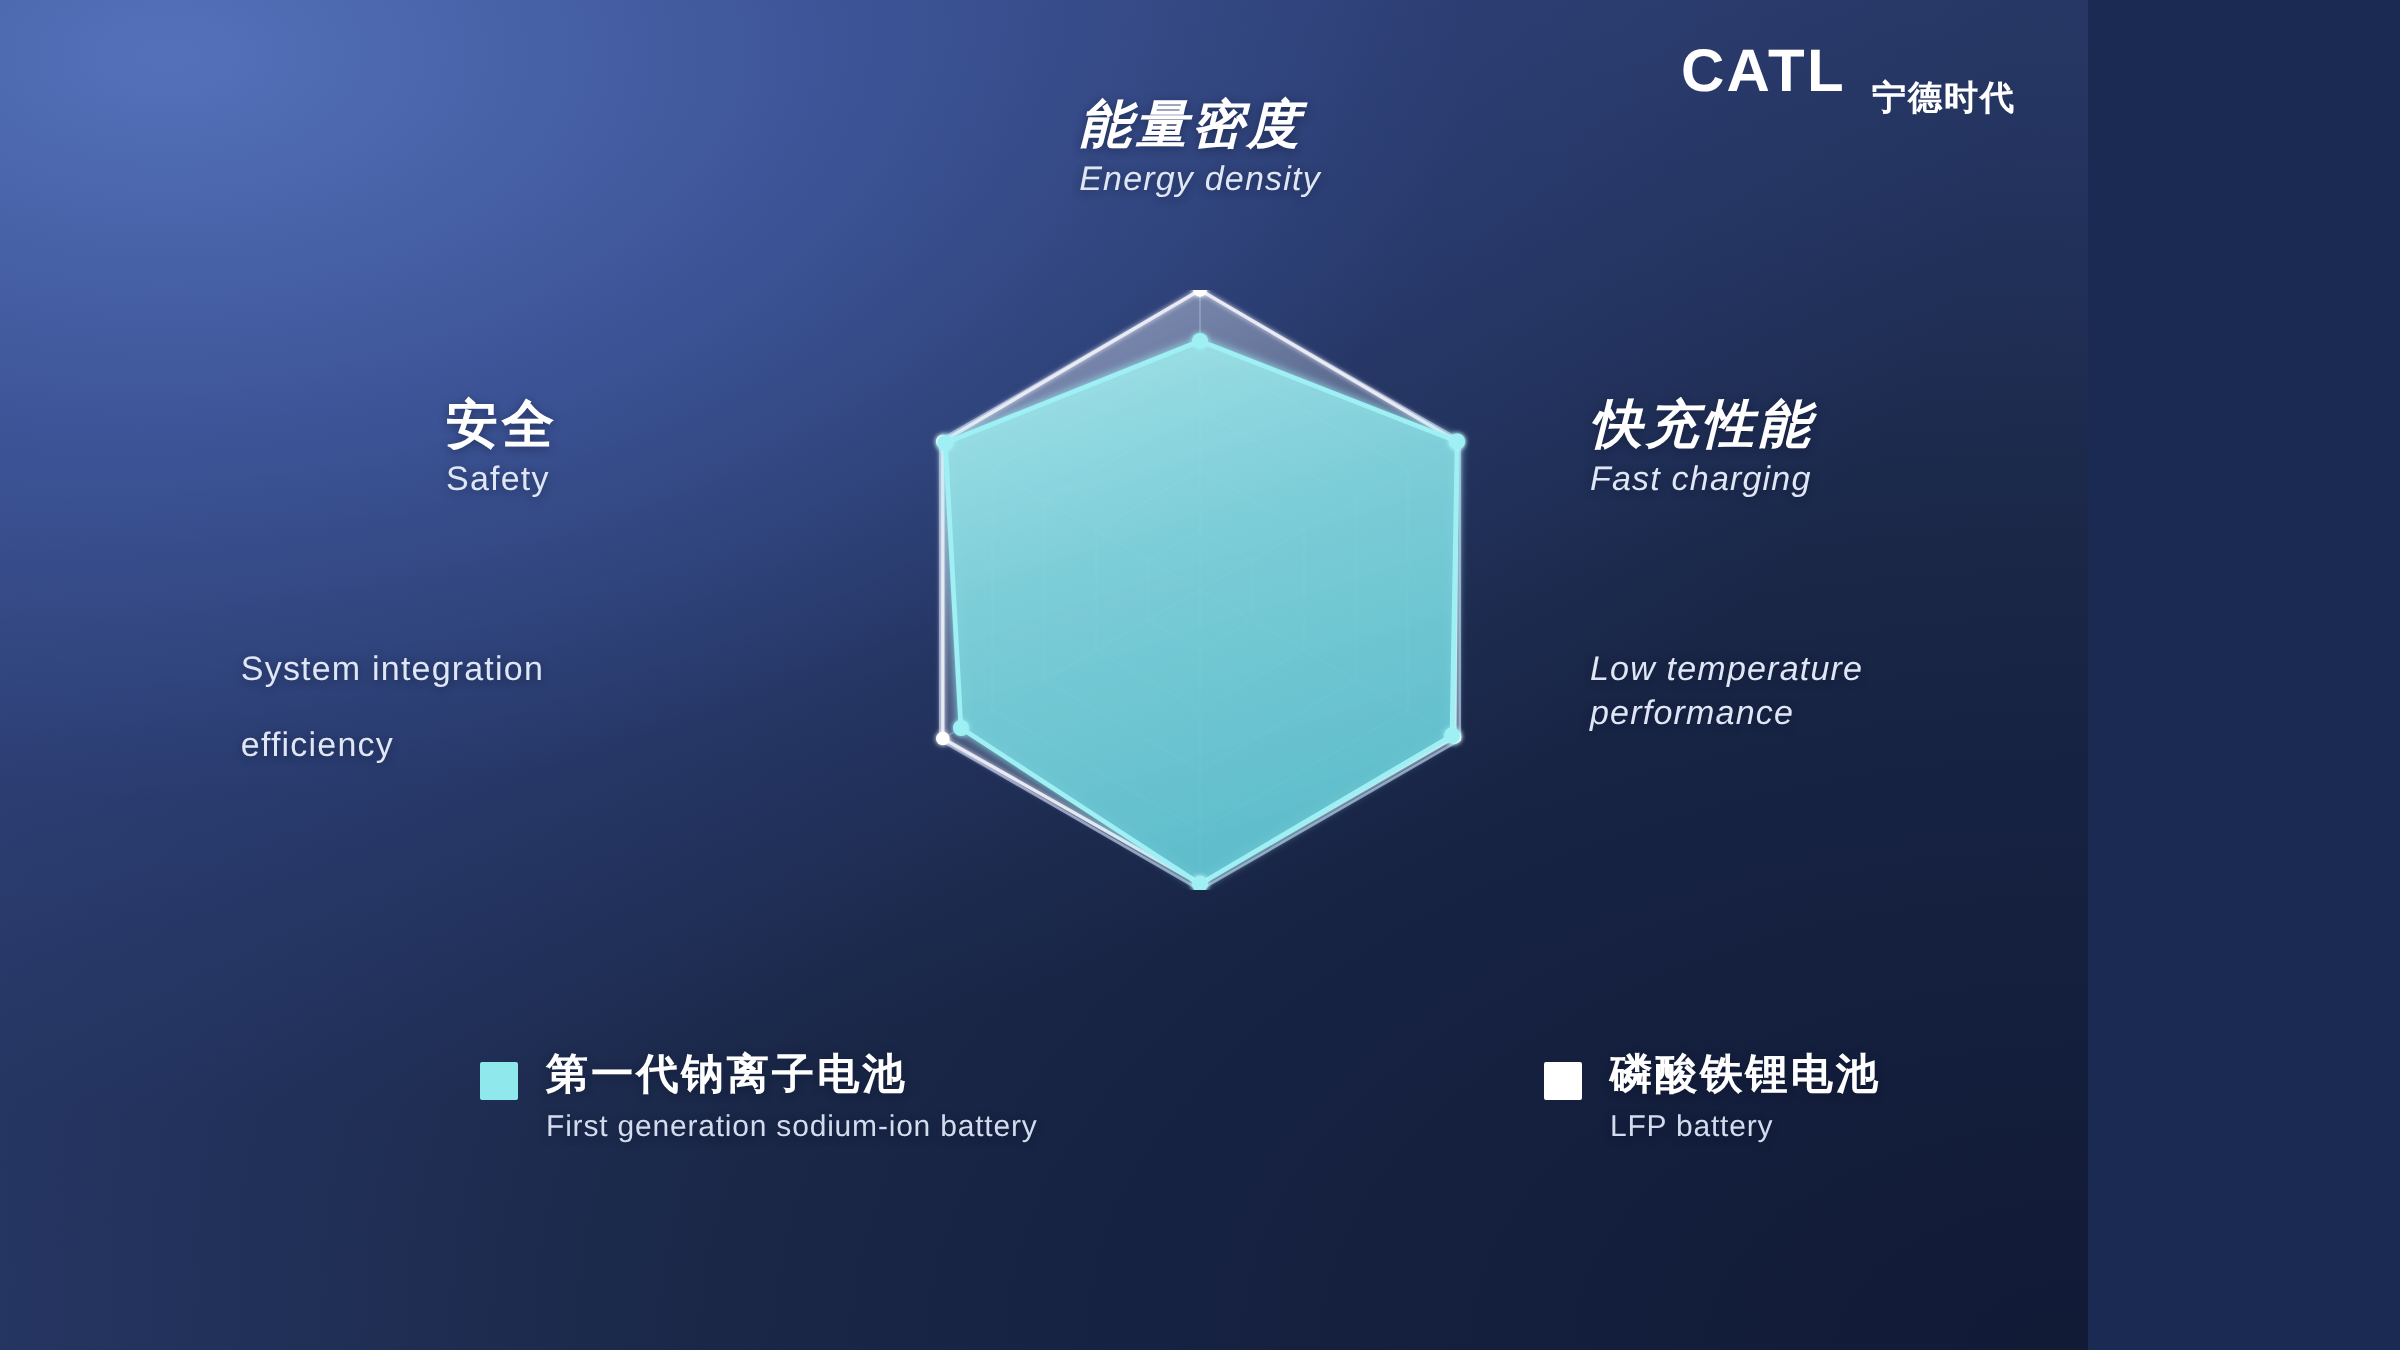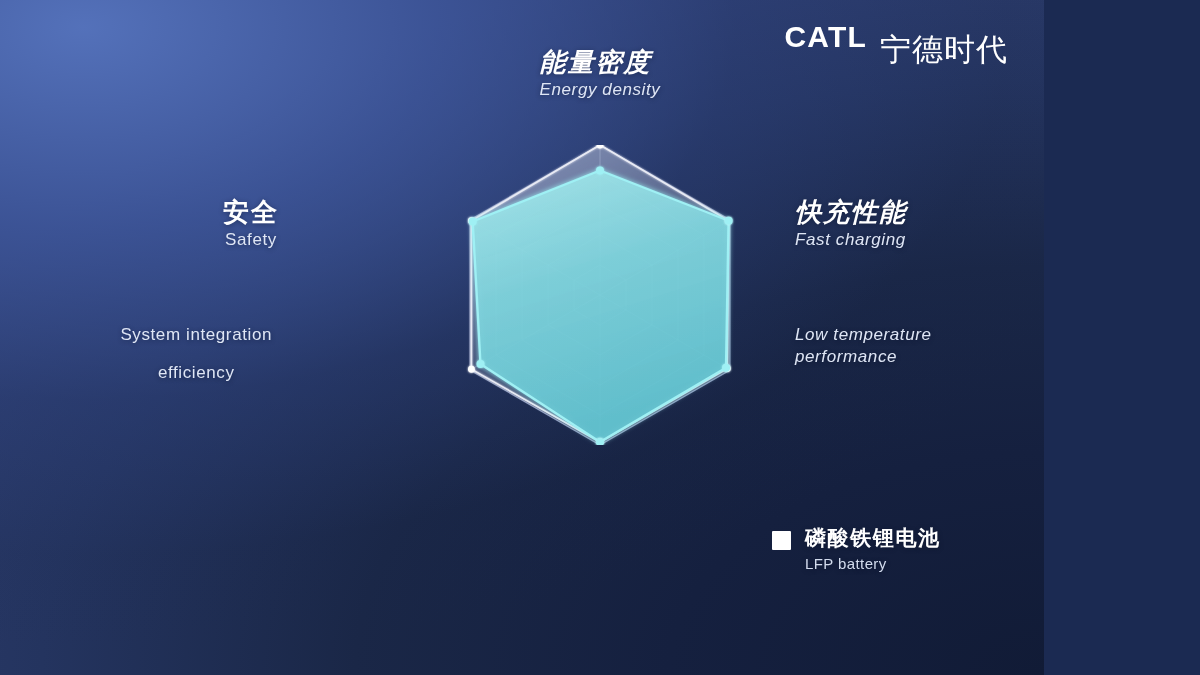--- a/index.html
+++ b/index.html
@@ -22,21 +22,21 @@
     position:absolute;right:36px;top:36px;
     display:flex;align-items:center;gap:13px;
     transform:translateY(-50%);
   }
   #logo .catl{
     font-size:30px;font-weight:bold;letter-spacing:1.2px;color:#ffffff;
     font-family:"Liberation Sans","DejaVu Sans",sans-serif;
     line-height:1;
   }
   #logo .cn{
-    font-size:31px;font-weight:normal;letter-spacing:1px;color:#ffffff;
+    font-size:17px;font-weight:bold;letter-spacing:1px;color:#ffffff;
     line-height:1;
     margin-top:26px;
   }
 
   
   #chart-wrap{position:absolute;left:0;top:0;width:1200px;height:675px;}
   #radar-svg{position:absolute;left:450px;top:145px;width:300px;height:300px;}
 
   
   .axis-label{position:absolute;color:#ffffff;}
@@ -45,21 +45,21 @@
     letter-spacing:2px;color:#ffffff;white-space:nowrap;
     text-shadow:0 1px 5px rgba(10,18,40,0.45);
   }
   .axis-label .en{
     font-size:17px;line-height:1.3;letter-spacing:0.6px;
     color:#dfe6f5;margin-top:2px;
     text-shadow:0 1px 5px rgba(10,18,40,0.45);
   }
   .axis-label.ctr{text-align:left;font-style:italic;}
   .axis-label.left{text-align:left;font-style:italic;}
-  .axis-label.right{text-align:center;}
+  .axis-label.right{text-align:left;}
 
   #lbl-energy{left:600px;top:48px;transform:translateX(-50%);}
   #lbl-fast{left:795px;top:198px;}
   #lbl-lowtemp{left:795px;top:322px;}
   #lbl-long{left:600px;top:456px;transform:translateX(-50%);}
   #lbl-sysint{right:772px;top:322px;}
   #lbl-safety{right:765px;top:198px;}
 
   
   .legend-item{position:absolute;display:flex;align-items:flex-start;gap:14px;}
@@ -171,20 +171,27 @@
   <div class="axis-label right" id="lbl-sysint">
     <div class="en">System integration</div>
     <div class="en" style="margin-top:16px">efficiency</div>
   </div>
 
   <div class="axis-label right" id="lbl-safety">
     <div class="cn">安全</div>
     <div class="en">Safety</div>
   </div>
 
+  <div class="legend-item" id="legend-sodium">
+    <span class="swatch" id="sw-sodium" style="background: rgb(143, 232, 236);"></span>
+    <span class="legend-text">
+      <span class="cn" style="display:block">第一代钠离子电池</span>
+      <span class="en" style="display:block">First generation sodium-ion battery</span>
+    </span>
+  </div>
 
   <div class="legend-item" id="legend-lfp">
     <span class="swatch" id="sw-lfp" style="background: rgb(255, 255, 255);"></span>
     <span class="legend-text">
       <span class="cn" style="display:block">磷酸铁锂电池</span>
       <span class="en" style="display:block">LFP battery</span>
     </span>
   </div>
 
 </div>

